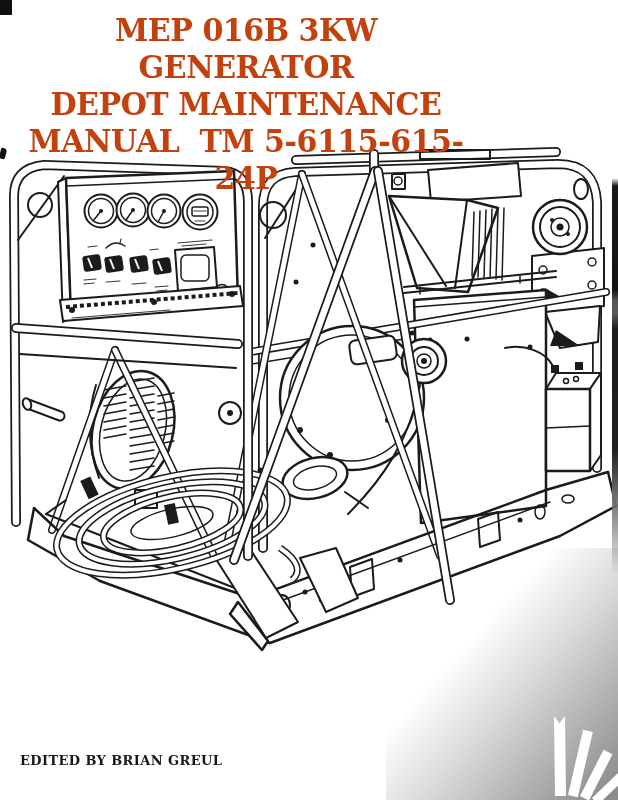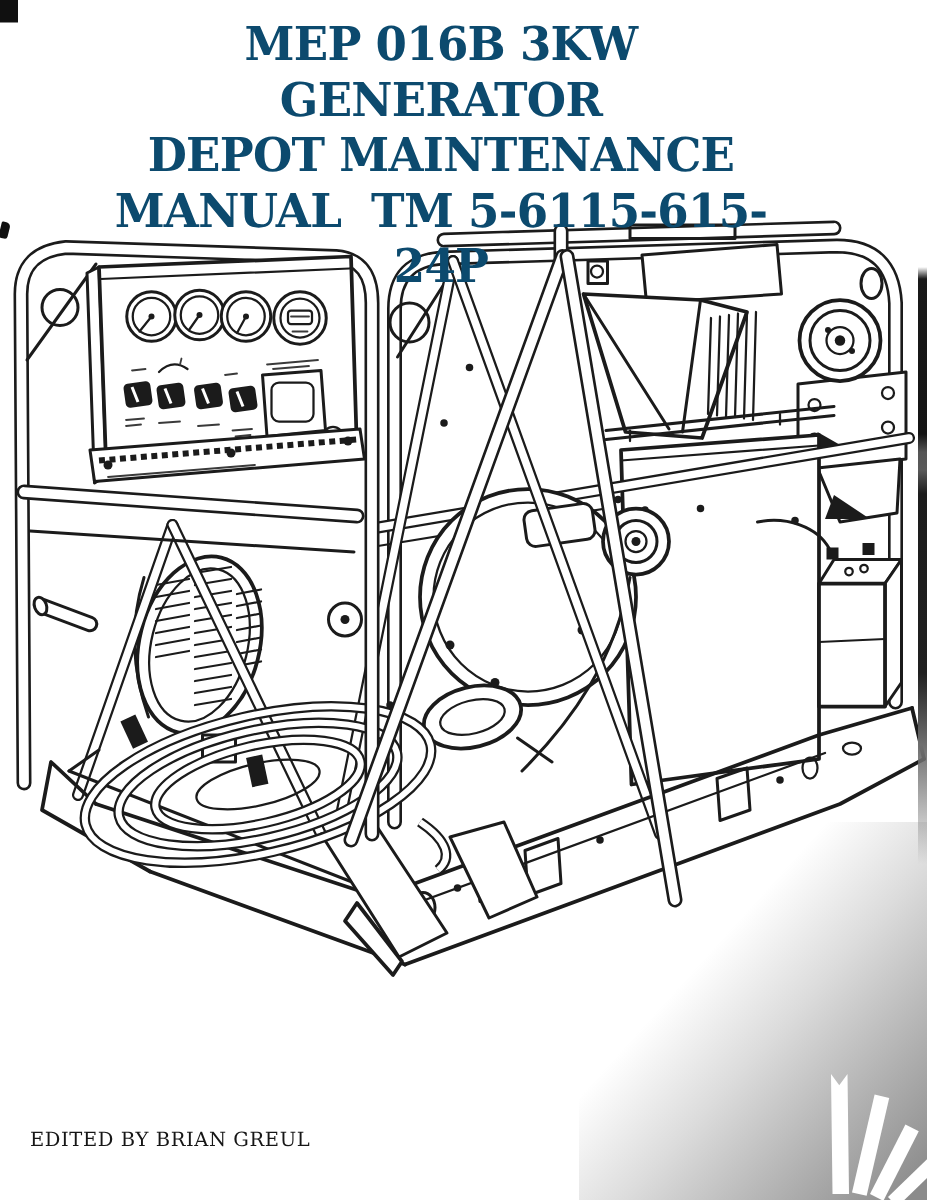--- a/index.html
+++ b/index.html
@@ -1,23 +1,23 @@
 <!DOCTYPE html>
 <html><head>
 <meta charset="utf-8">
 <style>
   html,body{margin:0;padding:0;background:#e8e8e8;}
   #cover{position:relative;width:618px;height:800px;background:#fff;overflow:hidden;
          font-family:"DejaVu Serif","Liberation Serif",serif;}
   
-  .title-block{position:absolute;top:12px;left:0;width:492px;text-align:center;color:#0c4a6e;margin-left:48px;}
+  .title-block{position:absolute;top:12px;left:0;width:492px;text-align:center;color:#c2410c;}
   .title-line{white-space:pre-wrap;font-weight:bold;font-size:31px;line-height:37px;
               letter-spacing:-0.5px;transform:scaleX(0.97);transform-origin:50% 50%;}
   
-  .credit{position:absolute;left:20px;top:753px;font-weight:normal;font-size:13px;
+  .credit{position:absolute;left:20px;top:753px;font-weight:bold;font-size:13px;
           letter-spacing:0.4px;color:#161616;white-space:pre;}
   
   .art{position:absolute;left:0;top:0;}
   
   .corner-square{position:absolute;left:0;top:0;width:12px;height:15px;background:#101010;}
   .tick-mark{position:absolute;left:0;top:148px;width:6px;height:11px;background:#101010;
              border-radius:1px 3px 2px 2px;transform:rotate(14deg);}
   .edge-shadow{position:absolute;right:0;top:178px;width:6px;height:398px;
     background:linear-gradient(to bottom,
       rgba(0,0,0,0) 0%, #191919 2%, #141414 28%, #555 31%, #5a5a5a 34%,

